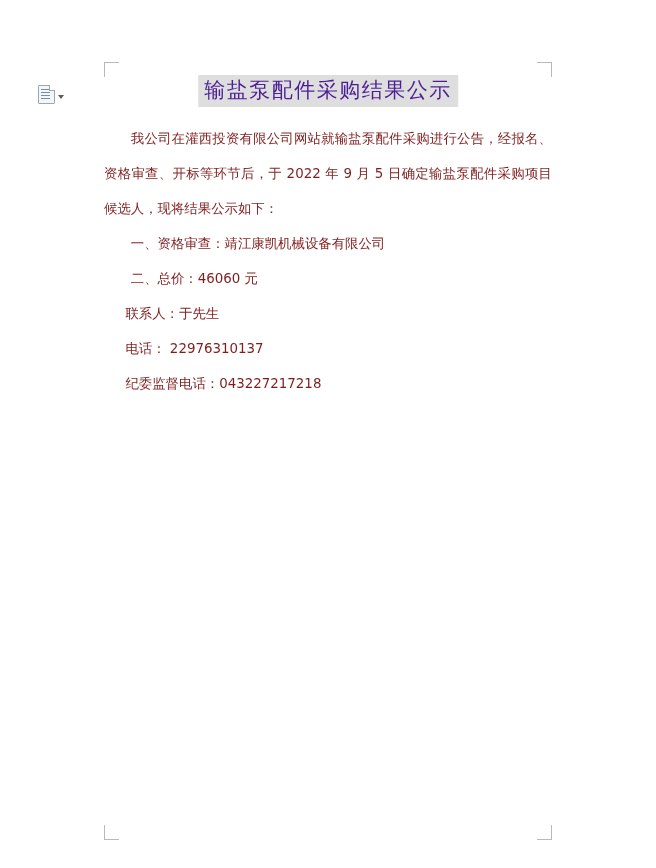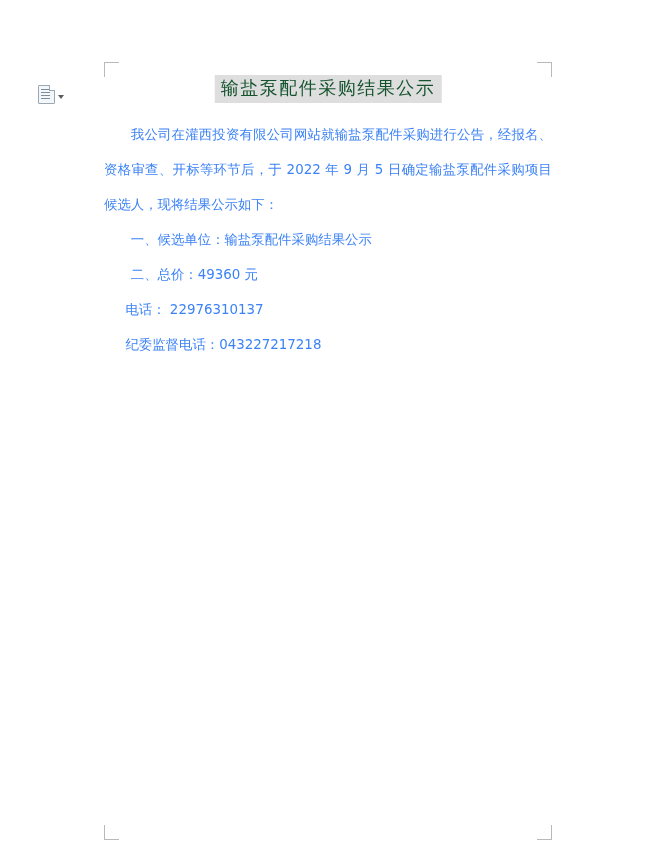--- a/index.html
+++ b/index.html
@@ -80,37 +80,37 @@
     left: 104px;
     top: 62px;
     right: 104px;
     bottom: 28px;
   }
 
   .title {
     margin: 13px 0 0 0;
     text-align: center;
     font-family: "DejaVu Sans", sans-serif;
-    font-size: 18px;
+    font-size: 21px;
     letter-spacing: 1.5px;
-    color: #14532d;
+    color: #4c1d95;
     background: #dedede;
     display: inline-block;
     padding: 1px 6px 3px 6px;
     position: relative;
     left: 50%;
     transform: translateX(-50%);
     white-space: nowrap;
   }
 
   .para {
     font-family: "DejaVu Sans", sans-serif;
     font-size: 13.4px;
     line-height: 35px;
-    color: #3b82f6;
+    color: #7f1d1d;
     text-align: justify;
     text-justify: inter-ideograph;
     margin: 0;
   }
   .para.indent2 { text-indent: 2em; }
   .para.first { margin-top: 14px; }
   .para.sub { text-indent: 2em; }
   .para.contact { text-indent: 1.6em; line-height: 35px; }
 </style>
 </head>
@@ -126,20 +126,21 @@
   <div id="obj-icon">
     <span class="doc-glyph"></span>
     <span class="caret"></span>
   </div>
 
   <div id="doc-body">
 
     <div class="title">输盐泵配件采购结果公示</div>
 
     <p class="para indent2 first">我公司在灌西投资有限公司网站就输盐泵配件采购进行公告，经报名、资格审查、开标等环节后，于 2022 年 9 月 5 日确定输盐泵配件采购项目候选人，现将结果公示如下：</p>
-    <p class="para sub">一、候选单位：输盐泵配件采购结果公示</p>
-    <p class="para sub">二、总价：49360 元</p>
+    <p class="para sub">一、资格审查：靖江康凯机械设备有限公司</p>
+    <p class="para sub">二、总价：46060 元</p>
 
+    <p class="para contact">联系人：于先生</p>
     <p class="para contact">电话：  22976310137</p>
     <p class="para contact">纪委监督电话：043227217218</p>
 
   </div>
 </div>
 
 </body></html>

